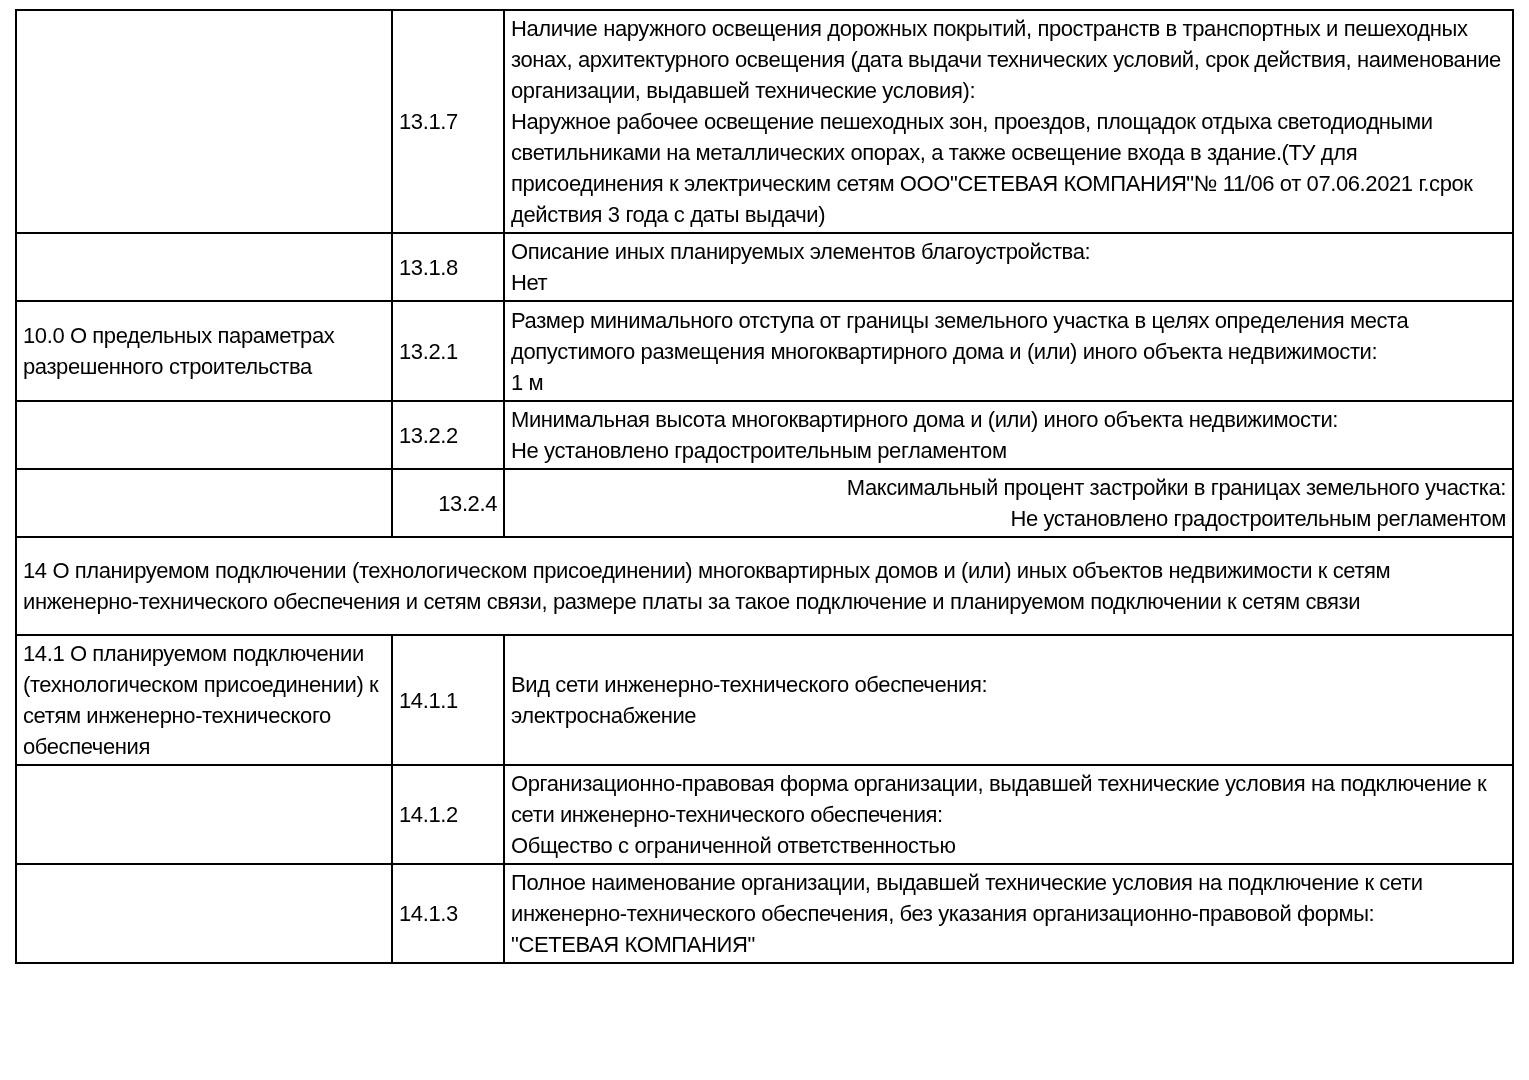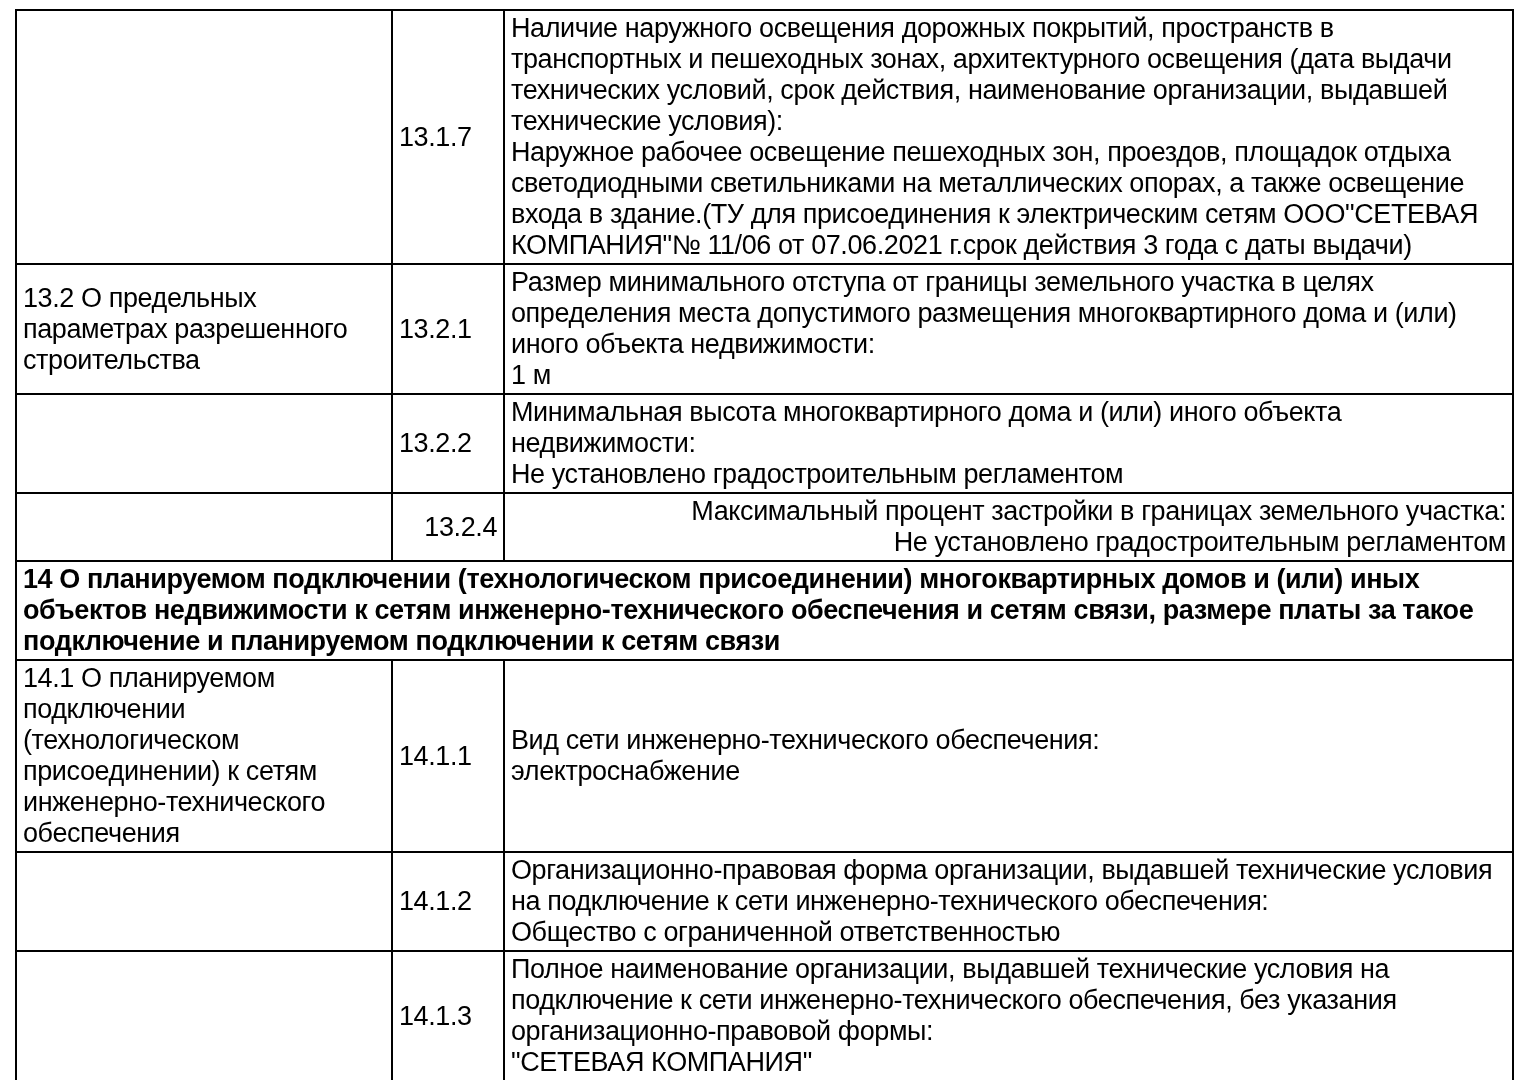--- a/index.html
+++ b/index.html
@@ -20,31 +20,31 @@
     position: absolute;
     left: 15px;
     top: 9px;
     width: 1497px;
     border-collapse: collapse;
     table-layout: fixed;
   }
   table.decl td {
     border: 2px solid #000000;
     padding: 2px 6px;
-    font-size: 27px;
+    font-size: 22px;
     line-height: 31px;
     letter-spacing: -0.4px;
     vertical-align: middle;
     word-wrap: break-word;
   }
   td.c-section { padding-right: 14px; }
   td.c-num { padding-left: 6px; margin-left: 45px; }
   td.c-content { padding-left: 6px; padding-right: 8px; }
   .val { font-weight: normal; }
-  td.sec-head { font-weight: bold; margin-left: 31px; }
+  td.sec-head { font-weight: normal; margin-left: 31px; }
   
   tr.h216 { height: 216px; }
   tr.h66  { height: 66px; }
   tr.h100 { height: 100px; }
   tr.h60  { height: 60px; }
   tr.h65  { height: 65px; }
   tr.h67  { height: 67px; text-align: right; }
   tr.h98  { height: 98px; }
   tr.h159 { height: 115px; }
   tr.h96  { height: 96px; }
@@ -65,24 +65,34 @@
       <td class="c-section">
         <div></div>
       </td>
       <td class="c-num">13.1.7</td>
       <td class="c-content">
         <div class="lbl">Наличие наружного освещения дорожных покрытий, пространств в транспортных и пешеходных зонах, архитектурного освещения (дата выдачи технических условий, срок действия, наименование организации, выдавшей технические условия):</div>
         <div class="val">Наружное рабочее освещение пешеходных зон, проездов, площадок отдыха светодиодными светильниками на металлических опорах, а также освещение входа в здание.(ТУ для присоединения к электрическим сетям ООО"СЕТЕВАЯ КОМПАНИЯ"№ 11/06 от 07.06.2021 г.срок действия 3 года с даты выдачи)</div>
       </td>
     </tr>
 
+    <tr class="h66">
+      <td class="c-section">
+        <div></div>
+      </td>
+      <td class="c-num">13.1.8</td>
+      <td class="c-content">
+        <div class="lbl">Описание иных планируемых элементов благоустройства:</div>
+        <div class="val">Нет</div>
+      </td>
+    </tr>
 
     <tr class="h100">
       <td class="c-section">
-        <div>13.2 О предельных параметрах разрешенного строительства</div>
+        <div>10.0 О предельных параметрах разрешенного строительства</div>
       </td>
       <td class="c-num">13.2.1</td>
       <td class="c-content">
         <div class="lbl">Размер минимального отступа от границы земельного участка в целях определения места допустимого размещения многоквартирного дома и (или) иного объекта недвижимости:</div>
         <div class="val">1 м</div>
       </td>
     </tr>
 
     <tr class="h60">
       <td class="c-section">

